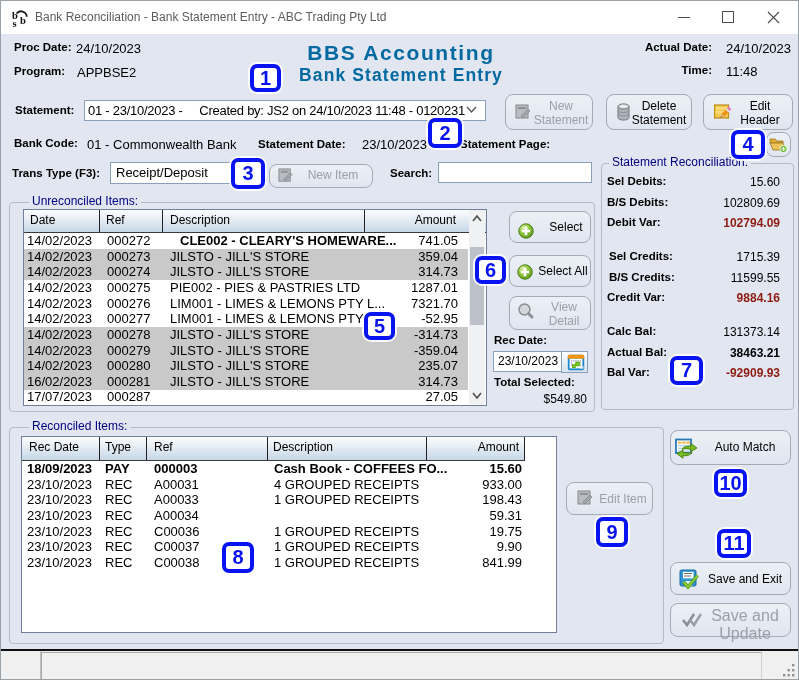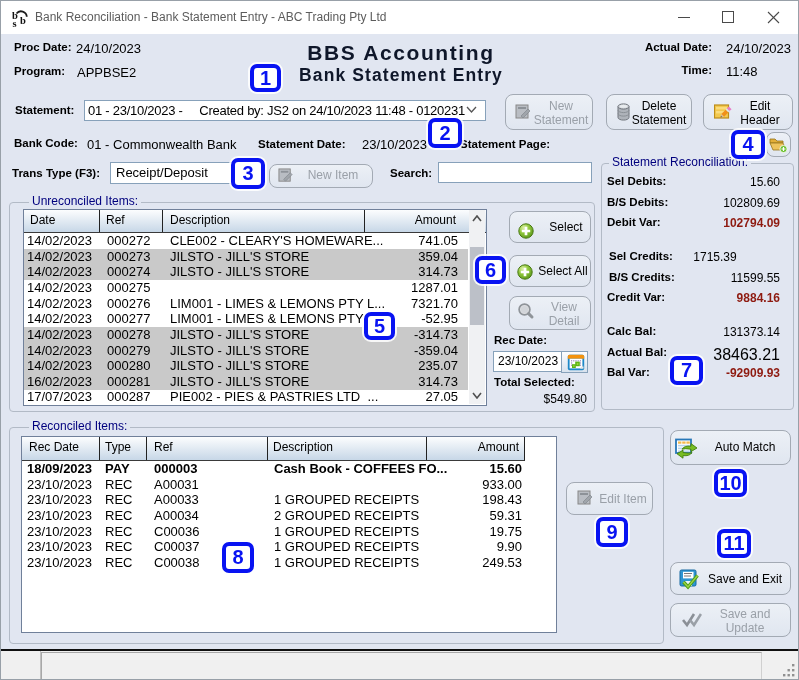--- a/index.html
+++ b/index.html
@@ -1,20 +1,20 @@
 <!DOCTYPE html>
 <html><head>
 <meta charset="utf-8">
 <style>
 html,body{margin:0;padding:0;}
 body{font-family:"Liberation Sans",sans-serif;font-size:13px;color:#000;}
 .win{position:relative;width:797px;height:678px;border:1px solid #98a0a8;background:#e1e6f1;overflow:hidden;}
 .ab{position:absolute;white-space:nowrap;}
 .b{font-weight:bold;font-size:11.5px;}
-.navy{color:#0f172a;}
+.navy{color:#0369a1;}
 .red{color:#8e1a10;font-weight:bold;font-size:12px;}
 .dis{color:#9aa0a8;}
 .titlebar{position:absolute;left:0;top:0;width:797px;height:33px;background:#fff;}
 .ttext{position:absolute;left:34px;top:9px;font-size:12px;color:#5c5c5c;}
 .btn{position:absolute;border:1px solid #a3aab4;border-radius:8px;background:linear-gradient(#ecf0f6,#e0e6f0);}
 .badge{position:absolute;background:#fff;border:4px solid #0813f2;border-radius:7px;color:#0813f2;font-weight:bold;font-size:20px;text-align:center;box-shadow:0 0 0 2px rgba(255,255,255,0.85);}
 .group{position:absolute;border:1px solid #b2bac6;border-radius:4px;}
 .glabel{position:absolute;background:#e1e6f1;padding:0 3px;color:#00007e;height:13px;line-height:13px;font-size:12px;}
 .field{position:absolute;background:#fff;border:1px solid #87a1ba;white-space:nowrap;overflow:hidden;}
 .tbl{position:absolute;background:#fff;border:1px solid #70809a;}
@@ -151,38 +151,39 @@
       <div class="thc" style="left:76px;width:62px;"><span style="margin-left:6px;">Ref</span></div>
       <div class="thc" style="left:139px;width:201px;"><span style="margin-left:7px;">Description</span></div>
       <div class="thc" style="left:342px;width:95px;border-right:none;">
           <span class="ab" style="right:5px;">Amount</span>
         </div>
     </div>
     <div style="position:absolute;left:0;top:23px;width:444px;height:171px;">
       <div class="trow" style="top:0px;">
           <span class="cell" style="left:3px;">14/02/2023</span>
           <span class="cell" style="left:83px;">000272</span>
-          <span class="cell" style="left:146px;">CLE002 - CLEARY'S HOMEWARE...</span>
+          <span class="cell" style="left:156px;font-weight:bold;">CLE002 - CLEARY'S HOMEWARE...</span>
           <span class="cell ar" style="left:344px;width:90px;">741.05</span>
         </div>
       <div class="trow gray" style="top:16px;">
           <span class="cell" style="left:3px;">14/02/2023</span>
           <span class="cell" style="left:83px;">000273</span>
           <span class="cell" style="left:146px;">JILSTO - JILL'S STORE</span>
           <span class="cell ar" style="left:344px;width:90px;">359.04</span>
         </div>
       <div class="trow gray" style="top:31px;">
           <span class="cell" style="left:3px;">14/02/2023</span>
           <span class="cell" style="left:83px;">000274</span>
           <span class="cell" style="left:146px;">JILSTO - JILL'S STORE</span>
           <span class="cell ar" style="left:344px;width:90px;">314.73</span>
         </div>
       <div class="trow" style="top:47px;">
           <span class="cell" style="left:3px;">14/02/2023</span>
           <span class="cell" style="left:83px;">000275</span>
+          <span class="cell" style="left:146px;">PIE002 - PIES &amp; PASTRIES LTD</span>
           <span class="cell ar" style="left:344px;width:90px;">1287.01</span>
         </div>
       <div class="trow" style="top:63px;">
           <span class="cell" style="left:3px;">14/02/2023</span>
           <span class="cell" style="left:83px;">000276</span>
           <span class="cell" style="left:146px;">LIM001 - LIMES &amp; LEMONS PTY L...</span>
           <span class="cell ar" style="left:344px;width:90px;">7321.70</span>
         </div>
       <div class="trow" style="top:78px;">
           <span class="cell" style="left:3px;">14/02/2023</span>
@@ -210,21 +211,20 @@
         </div>
       <div class="trow gray" style="top:141px;">
           <span class="cell" style="left:3px;">16/02/2023</span>
           <span class="cell" style="left:83px;">000281</span>
           <span class="cell" style="left:146px;">JILSTO - JILL'S STORE</span>
           <span class="cell ar" style="left:344px;width:90px;">314.73</span>
         </div>
       <div class="trow" style="top:156px;">
           <span class="cell" style="left:3px;">17/07/2023</span>
           <span class="cell" style="left:83px;">000287</span>
-          <span class="cell" style="left:146px;">PIE002 - PIES &amp; PASTRIES LTD&nbsp;&nbsp;...</span>
           <span class="cell ar" style="left:344px;width:90px;">27.05</span>
         </div>
     </div>
 
     <div class="sb" style="left:445px;top:0;width:16px;height:194px;background:#f0f1f3;">
       <div class="ab" style="left:1px;top:37px;width:14px;height:78px;background:#bcc0c8;"></div>
       <svg class="ab" style="left:3px;top:5px" width="10" height="7" viewBox="0 0 10 7">
           <path d="M1 6 L5 1 L9 6" fill="none" stroke="#505050" stroke-width="1.6"></path>
         </svg>
       <svg class="ab" style="left:3px;bottom:5px" width="10" height="7" viewBox="0 0 10 7">
@@ -287,29 +287,29 @@
 
   <div class="group" style="left:600px;top:162px;width:191px;height:245px;"></div>
   <div class="glabel" style="left:608px;top:155px;">Statement Reconciliation:</div>
   <div class="ab b" style="left:606px;top:174px;">Sel Debits:</div>
     <div class="ab" style="left:649px;top:174px;width:130px;text-align:right;font-size:12px;">15.60</div>
   <div class="ab b" style="left:606px;top:195px;">B/S Debits:</div>
     <div class="ab" style="left:649px;top:195px;width:130px;text-align:right;font-size:12px;">102809.69</div>
   <div class="ab b" style="left:606px;top:215px;">Debit Var:</div>
     <div class="ab red" style="left:649px;top:215px;width:130px;text-align:right;">102794.09</div>
   <div class="ab b" style="left:608px;top:249px;">Sel Credits:</div>
-    <div class="ab" style="left:649px;top:249px;width:130px;text-align:center;font-size:12px;">1715.39</div>
+    <div class="ab" style="left:649px;top:249px;width:130px;text-align:right;font-size:12px;">1715.39</div>
   <div class="ab b" style="left:608px;top:270px;">B/S Credits:</div>
     <div class="ab" style="left:649px;top:270px;width:130px;text-align:right;font-size:12px;">11599.55</div>
   <div class="ab b" style="left:606px;top:290px;">Credit Var:</div>
     <div class="ab red" style="left:649px;top:290px;width:130px;text-align:right;">9884.16</div>
   <div class="ab b" style="left:606px;top:324px;">Calc Bal:</div>
     <div class="ab" style="left:649px;top:324px;width:130px;text-align:right;font-size:12px;">131373.14</div>
   <div class="ab b" style="left:606px;top:345px;">Actual Bal:</div>
-    <div class="ab" style="left:649px;top:345px;width:130px;text-align:right;font-size:16px;">38463.21</div>
+    <div class="ab" style="left:649px;top:345px;width:130px;text-align:right;font-size:12px;font-weight:bold;">38463.21</div>
   <div class="ab b" style="left:606px;top:365px;">Bal Var:</div>
     <div class="ab red" style="left:649px;top:365px;width:130px;text-align:right;">-92909.93</div>
 
   <div class="group" style="left:8px;top:426px;width:653px;height:215px;"></div>
   <div class="glabel" style="left:28px;top:419px;">Reconciled Items:</div>
 
   <div class="tbl" style="left:20px;top:435px;width:534px;height:195px;">
     <div class="thead" style="width:502px;height:23px;border-right:1px solid #222;">
       <div class="thc" style="left:0;width:77px;"><span style="margin-left:7px;">Rec Date</span></div>
       <div class="thc" style="left:78px;width:46px;"><span style="margin-left:5px;">Type</span></div>
@@ -324,34 +324,34 @@
           <span class="cell" style="left:5px;">18/09/2023</span>
           <span class="cell" style="left:83px;">PAY</span>
           <span class="cell" style="left:132px;">000003</span>
           <span class="cell" style="left:252px;">Cash Book - COFFEES FO...</span>
           <span class="cell ar" style="left:406px;width:94px;">15.60</span>
         </div>
       <div class="trow" style="top:16px;">
           <span class="cell" style="left:5px;">23/10/2023</span>
           <span class="cell" style="left:83px;">REC</span>
           <span class="cell" style="left:132px;">A00031</span>
+          <span class="cell" style="left:252px;">4 GROUPED RECEIPTS</span>
           <span class="cell ar" style="left:406px;width:94px;">933.00</span>
         </div>
       <div class="trow" style="top:31px;">
           <span class="cell" style="left:5px;">23/10/2023</span>
           <span class="cell" style="left:83px;">REC</span>
           <span class="cell" style="left:132px;">A00033</span>
           <span class="cell" style="left:252px;">1 GROUPED RECEIPTS</span>
           <span class="cell ar" style="left:406px;width:94px;">198.43</span>
         </div>
       <div class="trow" style="top:47px;">
           <span class="cell" style="left:5px;">23/10/2023</span>
           <span class="cell" style="left:83px;">REC</span>
           <span class="cell" style="left:132px;">A00034</span>
-          <span class="cell" style="left:252px;">2 GROUPED RECEIPTS</span>
           <span class="cell ar" style="left:406px;width:94px;">59.31</span>
         </div>
       <div class="trow" style="top:63px;">
           <span class="cell" style="left:5px;">23/10/2023</span>
           <span class="cell" style="left:83px;">REC</span>
           <span class="cell" style="left:132px;">C00036</span>
           <span class="cell" style="left:252px;">1 GROUPED RECEIPTS</span>
           <span class="cell ar" style="left:406px;width:94px;">19.75</span>
         </div>
       <div class="trow" style="top:78px;">
@@ -359,21 +359,21 @@
           <span class="cell" style="left:83px;">REC</span>
           <span class="cell" style="left:132px;">C00037</span>
           <span class="cell" style="left:252px;">1 GROUPED RECEIPTS</span>
           <span class="cell ar" style="left:406px;width:94px;">9.90</span>
         </div>
       <div class="trow" style="top:94px;">
           <span class="cell" style="left:5px;">23/10/2023</span>
           <span class="cell" style="left:83px;">REC</span>
           <span class="cell" style="left:132px;">C00038</span>
           <span class="cell" style="left:252px;">1 GROUPED RECEIPTS</span>
-          <span class="cell ar" style="left:406px;width:94px;">249.53</span>
+          <span class="cell ar" style="left:406px;width:94px;">841.99</span>
         </div>
     </div>
   </div>
 
   <div class="btn dis" style="left:565px;top:481px;width:85px;height:31px;">
     <svg class="ab" style="left:10px;top:7px" width="17" height="17" viewBox="0 0 17 17">
         <rect x="1" y="1" width="12" height="13" fill="#b9bdc3" stroke="#888"></rect>
         <rect x="3" y="3" width="8" height="2" fill="#8d9298"></rect>
         <path d="M6 12 L13 5 L15 7 L8 14 Z" fill="#a0a5ab" stroke="#83888e" stroke-width="0.7"></path>
       </svg>
@@ -410,21 +410,21 @@
         <path d="M4.5 13 L9 18 L18.5 6.5" fill="none" stroke="#4e9e14" stroke-width="3.4"></path>
         <path d="M4.5 13 L9 18 L18.5 6.5" fill="none" stroke="#9cd446" stroke-width="1.4"></path>
       </svg>
     <div class="ab" style="left:34px;top:9px;width:80px;text-align:center;font-size:12px;">Save and Exit</div>
   </div>
   <div class="btn dis" style="left:669px;top:602px;width:119px;height:32px;">
     <svg class="ab" style="left:11px;top:8px" width="20" height="16" viewBox="0 0 20 16">
         <path d="M1 8 L5 13 L12 2" fill="none" stroke="#8a8f96" stroke-width="2.6"></path>
         <path d="M8 8 L12 13 L19 2" fill="none" stroke="#9aa0a7" stroke-width="2.6"></path>
       </svg>
-    <div class="ab" style="left:34px;top:3px;width:80px;text-align:center;font-size:12px;">Save and<br>Update</div>
+    <div class="ab" style="left:34px;top:3px;width:80px;text-align:center;font-size:16px;">Save and<br>Update</div>
   </div>
 
   <div class="badge" style="left:249px;top:63px;width:23px;height:20px;line-height:20px;">1</div>
   <div class="badge" style="left:427px;top:117px;width:26px;height:22px;line-height:22px;">2</div>
   <div class="badge" style="left:230px;top:157px;width:26px;height:23px;line-height:23px;">3</div>
   <div class="badge" style="left:730px;top:129px;width:26px;height:21px;line-height:21px;">4</div>
   <div class="badge" style="left:363px;top:311px;width:23px;height:20px;line-height:20px;">5</div>
   <div class="badge" style="left:474px;top:255px;width:23px;height:20px;line-height:20px;">6</div>
   <div class="badge" style="left:669px;top:355px;width:25px;height:21px;line-height:21px;">7</div>
   <div class="badge" style="left:221px;top:541px;width:24px;height:23px;line-height:23px;">8</div>

